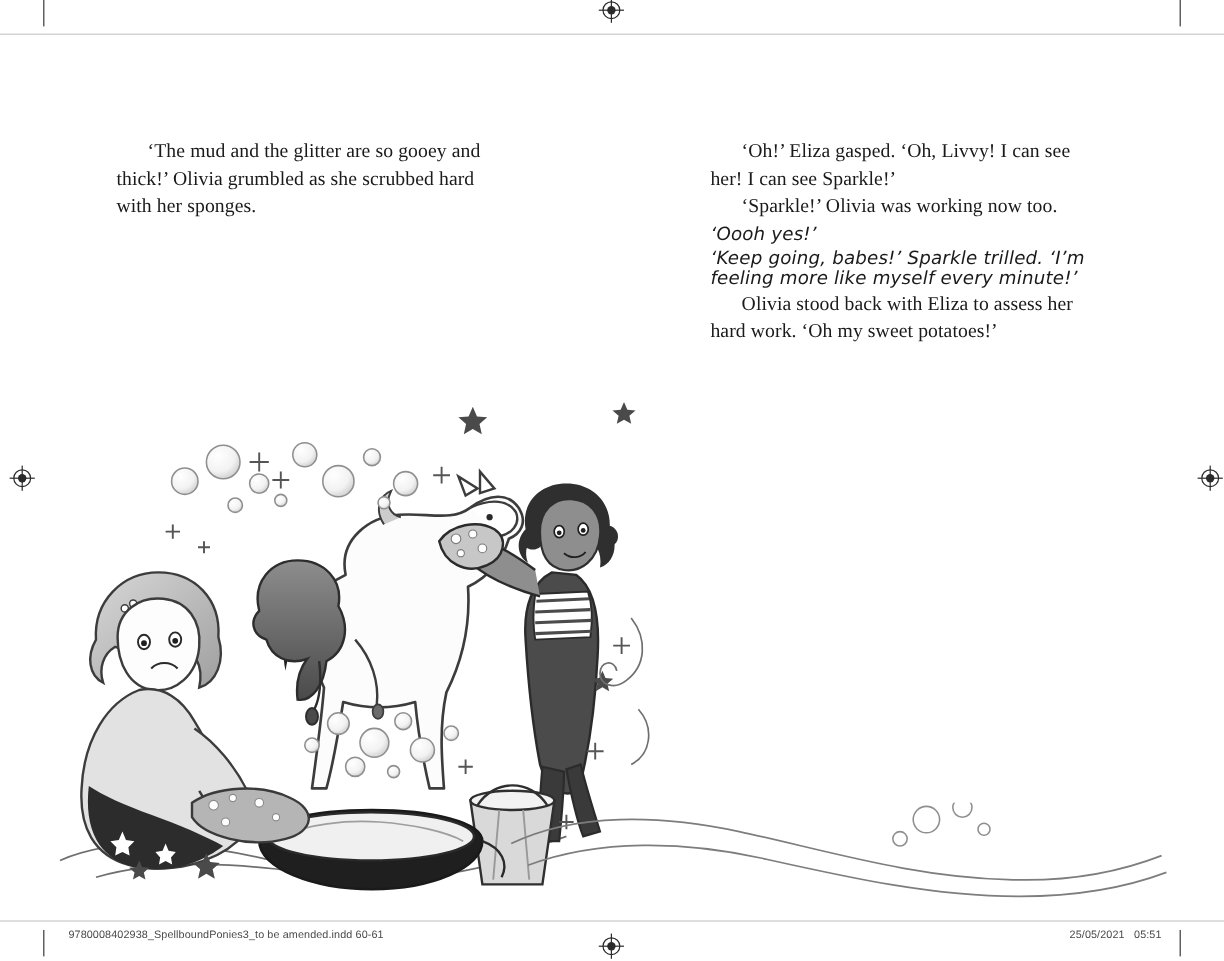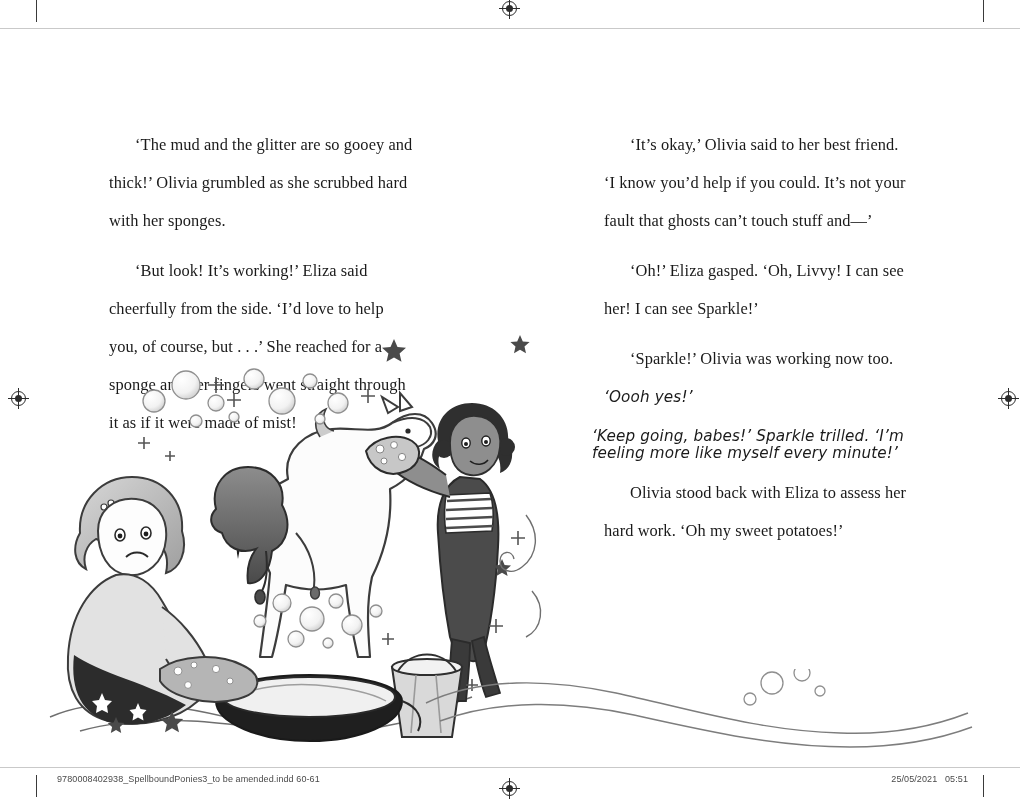--- a/index.html
+++ b/index.html
@@ -73,23 +73,23 @@
 
   .column {
     position: absolute;
     top: 85px;
     width: 330px;
   }
   .column.left  { left: 97px; }
   .column.right { left: 592px; }
 
   p.para {
-    margin: 12px;
+    margin: 0;
     font-size: 16.4px;
-    line-height: 38px;
+    line-height: 23px;
     text-indent: 26px;
     letter-spacing: 0.005em;
   }
 
   
   p.hand {
     margin: 0;
     font-family: "DejaVu Sans", sans-serif;
     font-size: 15.2px;
     line-height: 17px;
@@ -162,25 +162,23 @@
     <span class="reg-dot"></span>
   </div>
 <div class="reg-mark" style="left:1001px; top:391px;">
     <span class="reg-dot"></span>
   </div>
 
 <div class="page">
 
   <div class="column left">
     <p class="para">‘The mud and the glitter are so gooey and thick!’ Olivia grumbled as she scrubbed hard with her sponges.</p>
-    <p class="para">‘But look! It’s working!’ Eliza said cheerfully from the side. ‘I’d love to help you, of course, but . . .’ She reached for a sponge and her fingers went straight through it as if it were made of mist!</p>
   </div>
 
   <div class="column right">
-    <p class="para">‘It’s okay,’ Olivia said to her best friend. ‘I know you’d help if you could. It’s not your fault that ghosts can’t touch stuff and—’</p>
     <p class="para">‘Oh!’ Eliza gasped. ‘Oh, Livvy! I can see her! I can see Sparkle!’</p>
     <p class="para"><span>‘Sparkle!’ Olivia was working now too. </span><span class="hand-inline">‘Oooh yes!’</span></p>
     <p class="hand">‘Keep going, babes!’ Sparkle trilled. ‘I’m feeling more like myself every minute!’</p>
     <p class="para">Olivia stood back with Eliza to assess her hard work. ‘Oh my sweet potatoes!’</p>
   </div>
 
   <svg class="illustration" viewBox="0 0 560 430" xmlns="http://www.w3.org/2000/svg" aria-hidden="true">
     <defs>
       <linearGradient id="mudGrad" x1="0" y1="0" x2="0" y2="1">
         <stop offset="0%" stop-color="#8d8d8d"></stop>

